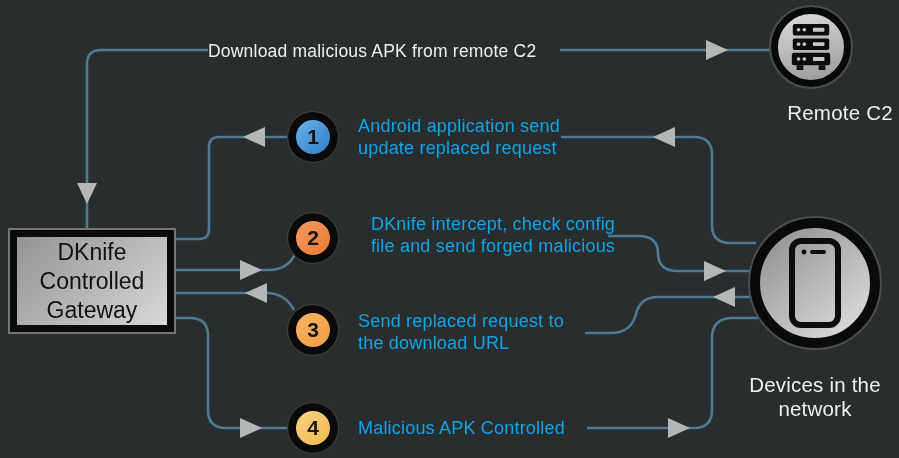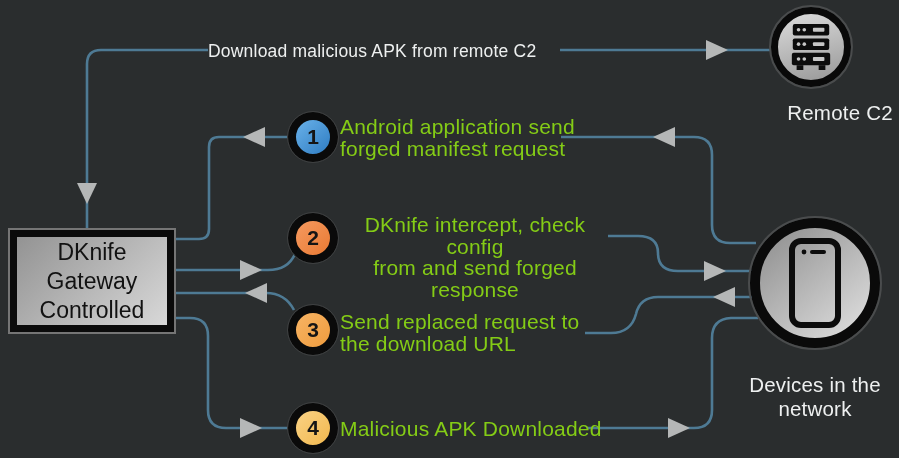--- a/index.html
+++ b/index.html
@@ -44,22 +44,22 @@
   .remote-label{left:767px;top:101px;width:146px;}
   .devices-label{left:725px;top:373px;width:180px;}
   
   .step-circle{
     position:absolute;width:34px;height:34px;border-radius:50%;
     border:8px solid #0a0a0a;outline:1.5px solid #3e4041;
     display:flex;align-items:center;justify-content:center;
     color:#151515;font-size:21px;font-weight:600;
   }
   .step-text{
-    position:absolute;left:340px;width:270px;
-    color:#84cc16;font-size:21px;line-height:21.5px;letter-spacing:.2px;
+    position:absolute;left:358px;width:270px;
+    color:#0ea5e9;font-size:18px;line-height:21.5px;letter-spacing:.2px;
   }
   .step-text span{display:block;}
 </style>
 </head>
 <body>
 
 <div class="stage" style="background: rgb(42, 45, 46);">
 
   <svg class="connectors" width="899" height="458" viewBox="0 0 899 458">
 
@@ -91,22 +91,22 @@
     <polygon class="arrowhead" points="240,418 240,438 262,428" fill="#b5b7b7"></polygon>
 
     <path class="flow-line" d="M 587 428 L 694 428 Q 712 428 712 410 L 712 338 Q 712 319 731 318 L 758 318" stroke="#4e7a94"></path>
     <polygon class="arrowhead" points="668,418 668,438 690,428" fill="#b5b7b7"></polygon>
   </svg>
 
   <div class="top-label">Download malicious APK from remote C2</div>
 
   <div class="gateway">
     <span>DKnife</span>
+    <span>Controlled</span>
     <span>Gateway</span>
-    <span>Controlled</span>
   </div>
 
   <div class="bignode remote-node">
     <svg width="46" height="50" viewBox="0 0 48 52">
       <g fill="#0c0c0c">
         <rect x="5" y="2" width="38" height="12" rx="2"></rect>
         <rect x="5" y="17" width="38" height="12" rx="2"></rect>
         <rect x="4" y="32" width="40" height="13" rx="2"></rect>
         <rect x="9" y="45" width="7" height="5"></rect>
         <rect x="32" y="45" width="7" height="5"></rect>
@@ -136,39 +136,39 @@
   <div class="node-label devices-label">
     <span style="display:block">Devices in the</span>
     <span style="display:block">network</span>
   </div>
 
   <div class="step-circle" style="left: 288px; top: 112px; background: linear-gradient(135deg, rgb(106, 178, 234), rgb(46, 124, 194));">
     <span>1</span>
   </div>
   <div class="step-text" style="top:116px;">
     <span>Android application send</span>
-    <span>forged manifest request</span>
+    <span>update replaced request</span>
   </div>
 
   <div class="step-circle" style="left: 288px; top: 213px; background: linear-gradient(135deg, rgb(245, 154, 96), rgb(233, 122, 51));">
     <span>2</span>
   </div>
   <div class="step-text" style="top:214px;text-align:center;">
     <span>DKnife intercept, check config</span>
-    <span>from and send forged response</span>
+    <span>file and send forged malicious</span>
   </div>
 
   <div class="step-circle" style="left: 288px; top: 305px; background: linear-gradient(135deg, rgb(247, 180, 100), rgb(239, 156, 62));">
     <span>3</span>
   </div>
   <div class="step-text" style="top:311px;">
     <span>Send replaced request to</span>
     <span>the download URL</span>
   </div>
 
   <div class="step-circle" style="left: 288px; top: 403px; background: linear-gradient(135deg, rgb(249, 210, 133), rgb(242, 184, 78));">
     <span>4</span>
   </div>
   <div class="step-text" style="top:418px;">
-    <span>Malicious APK Downloaded</span>
+    <span>Malicious APK Controlled</span>
   </div>
 
 </div>
 
 </body></html>

